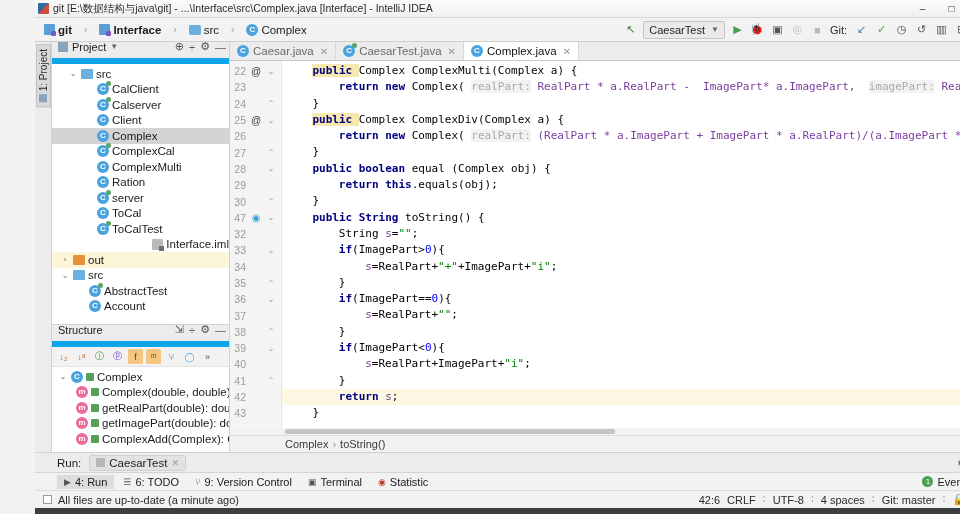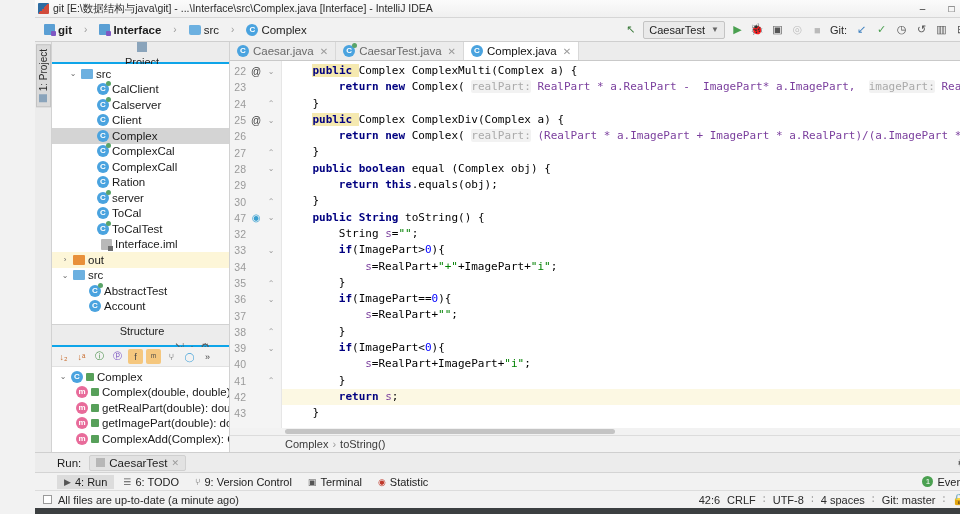--- a/index.html
+++ b/index.html
@@ -74,21 +74,21 @@
   }
   .vtab.sel { background: #dadada; border: 1px solid #c3c3c3; }
   .vtab .sq { width: 8px; height: 8px; background: #8aa4bb; }
   .vstrip-bottom { margin-top: auto; display: flex; flex-direction: column; align-items: center; padding-bottom: 2px; }
 
   
   .leftcol { width: 178px; display: flex; flex-direction: column; border-right: 1px solid #d2d2d2; background: #fff; }
 
   .panel-head {
     height: 22px; background: #ececec; display: flex; align-items: center;
-    padding: 0 3px 7px 6px; border-bottom: 2px solid #0ea5e9; gap: 4px; font-size: 11px; flex-direction: column;
+    padding: 0 3px 7px 6px; border-bottom: 6px solid #0ea5e9; gap: 4px; font-size: 11px;
   }
   .panel-head .title { font-weight: normal; color: #1c1c1c; }
   .panel-head .right { margin-left: auto; display: flex; gap: 5px; align-items: center; color: #555; }
 
   .tree { flex: 1; overflow: hidden; background: #fff; padding-top: 2px; font-size: 11.5px; }
   .trow { display: flex; align-items: center; height: 15.5px; white-space: nowrap; gap: 3px; }
   .trow.sel { background: #d4d4d4; }
   .trow.yellow { background: #fdf6d8; }
   .tw { width: 10px; display: inline-block; text-align: center; color: #6b6b6b; font-size: 8px; }
   .tlabel { color: #1b1b1b; }
@@ -292,21 +292,21 @@
             <span class="tlabel">Complex</span>
           </div>
           <div class="trow" style="padding-left: 32px;">
             <span class="tw"></span>
             <span class="c-ico ovr">C</span>
             <span class="tlabel">ComplexCal</span>
           </div>
           <div class="trow" style="padding-left: 32px;">
             <span class="tw"></span>
             <span class="c-ico">C</span>
-            <span class="tlabel">ComplexCall</span>
+            <span class="tlabel">ComplexMulti</span>
           </div>
           <div class="trow" style="padding-left: 32px;">
             <span class="tw"></span>
             <span class="c-ico">C</span>
             <span class="tlabel">Ration</span>
           </div>
           <div class="trow" style="padding-left: 32px;">
             <span class="tw"></span>
             <span class="c-ico ovr">C</span>
             <span class="tlabel">server</span>
@@ -314,21 +314,21 @@
           <div class="trow" style="padding-left: 32px;">
             <span class="tw"></span>
             <span class="c-ico">C</span>
             <span class="tlabel">ToCal</span>
           </div>
           <div class="trow" style="padding-left: 32px;">
             <span class="tw"></span>
             <span class="c-ico ovr">C</span>
             <span class="tlabel">ToCalTest</span>
           </div>
-          <div class="trow" style="padding-left: 36px;">
+          <div class="trow" style="padding-left: 36px; justify-content: flex-end;">
             <span class="tw"></span>
             <span class="iml-ico"></span>
             <span class="tlabel">Interface.iml</span>
           </div>
           <div class="trow yellow" style="padding-left: 8px;">
             <span class="tw">›</span>
             <span class="f-ico orange"></span>
             <span class="tlabel">out</span>
           </div>
           <div class="trow" style="padding-left: 8px;">

